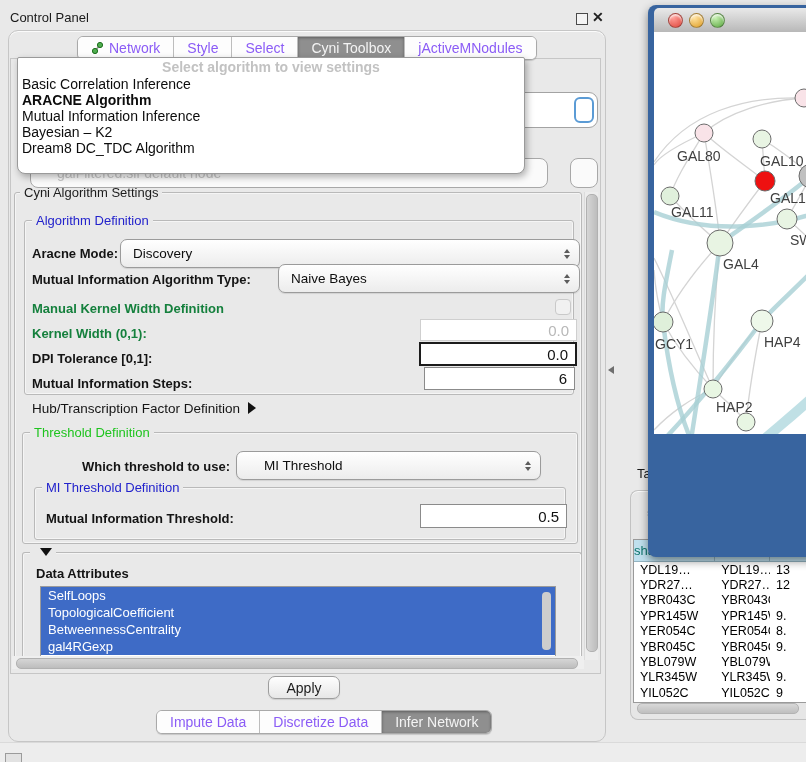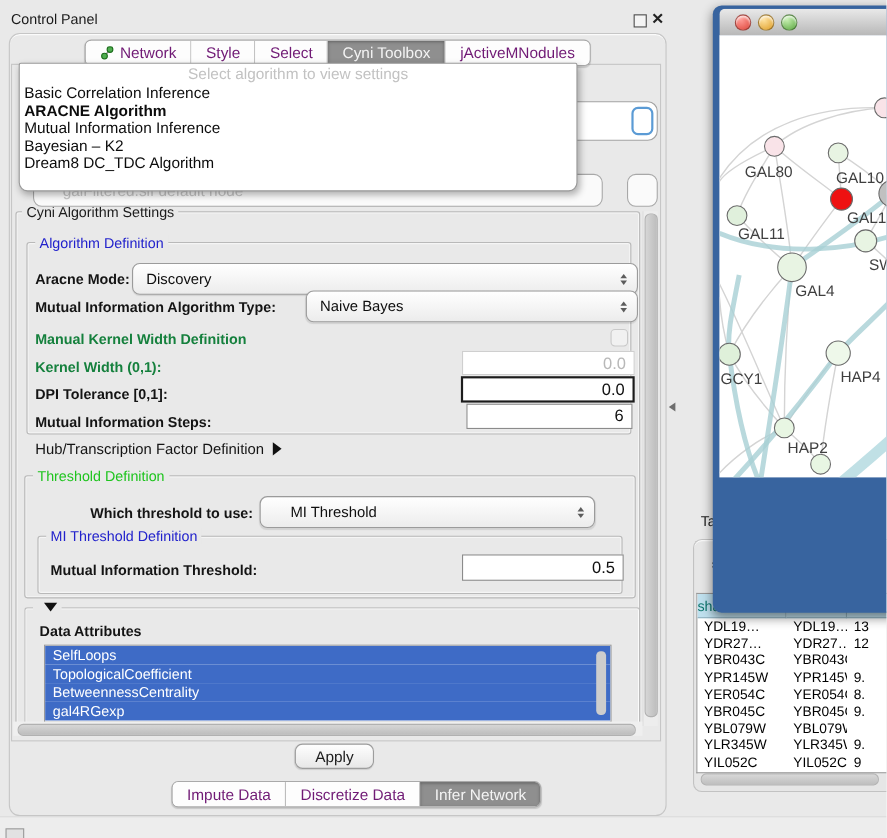--- a/index.html
+++ b/index.html
@@ -11,32 +11,32 @@
   #cp-title{left:10px;top:10px;font-size:13px;color:#1a1a1a;}
   #cp-float{left:576px;top:13px;width:10px;height:10px;border:1.5px solid #4a4a4a;background:#f4f4f4;}
   #cp-close{left:592px;top:9px;font-size:14px;font-weight:bold;color:#222;}
   #cp-body{left:8px;top:30px;width:596px;height:710px;border:1px solid #c6c6c6;border-radius:10px;
            background:#e9e9e9;box-shadow:inset 0 1px 0 #fbfbfb;}
   #content-area{left:10px;top:58px;width:589px;height:614px;border:1px solid #c6c6c6;background:#e9e9e9;}
 
   
   .tabrow{display:flex;height:22px;border:1px solid #a9a9a9;border-radius:6px;overflow:hidden;
           background:#fdfdfd;box-shadow:0 1px 1px rgba(0,0,0,.15);}
-  .tab{display:flex;align-items:center;padding:0 13px;font-size:14px;color:#701a75;background:#fdfdfd;
+  .tab{display:flex;align-items:center;padding:0 13px;font-size:14px;color:#8b5cf6;background:#fdfdfd;
        border-right:1px solid #bdbdbd;white-space:nowrap;}
   .tab:last-child{border-right:none;}
   .tab.sel{background:var(--tab-sel);color:#f4f4f4;box-shadow:inset 0 1px 3px rgba(0,0,0,.35);}
   .tab .net-ico{margin-right:5px;display:inline-block;width:13px;height:13px;}
   #top-tabs{left:77px;top:36px;}
   #bottom-tabs{left:144px;top:710px;margin-left:12px;}
 
   
   #dropdown{left:17px;top:57px;width:506px;height:115px;background:#ffffff;border:1px solid #9a9a9a;
             border-radius:2px 2px 8px 8px;box-shadow:2px 3px 7px rgba(0,0,0,.3);z-index:50;overflow:hidden;}
-  #dd-placeholder{height:18px;line-height:18px;text-align:center;color:#c2c2c2;font-size:14px;}
+  #dd-placeholder{height:18px;line-height:18px;text-align:center;color:#c2c2c2;font-size:14px;font-weight:bold;}
   .dd-item{height:16px;line-height:16px;padding-left:4px;font-size:14px;color:#0c0c0c;white-space:nowrap;}
   .dd-item.bold{font-weight:bold;}
 
   
   #combo-behind{left:200px;top:92px;width:396px;height:34px;border:1px solid #a3a3a3;border-radius:9px;
                 background:#fff;z-index:5;}
   #focus-ring{left:574px;top:97px;width:16px;height:22px;border:2.5px solid #5b9bd5;border-radius:6px;
               background:#fff;z-index:6;}
   #combo-sliver{left:30px;top:158px;width:490px;height:28px;border:1px solid #a8a8a8;border-radius:8px;
                 background:#fafafa;z-index:4;line-height:28px;padding-left:26px;font-size:14px;color:#c6c6c6;}

